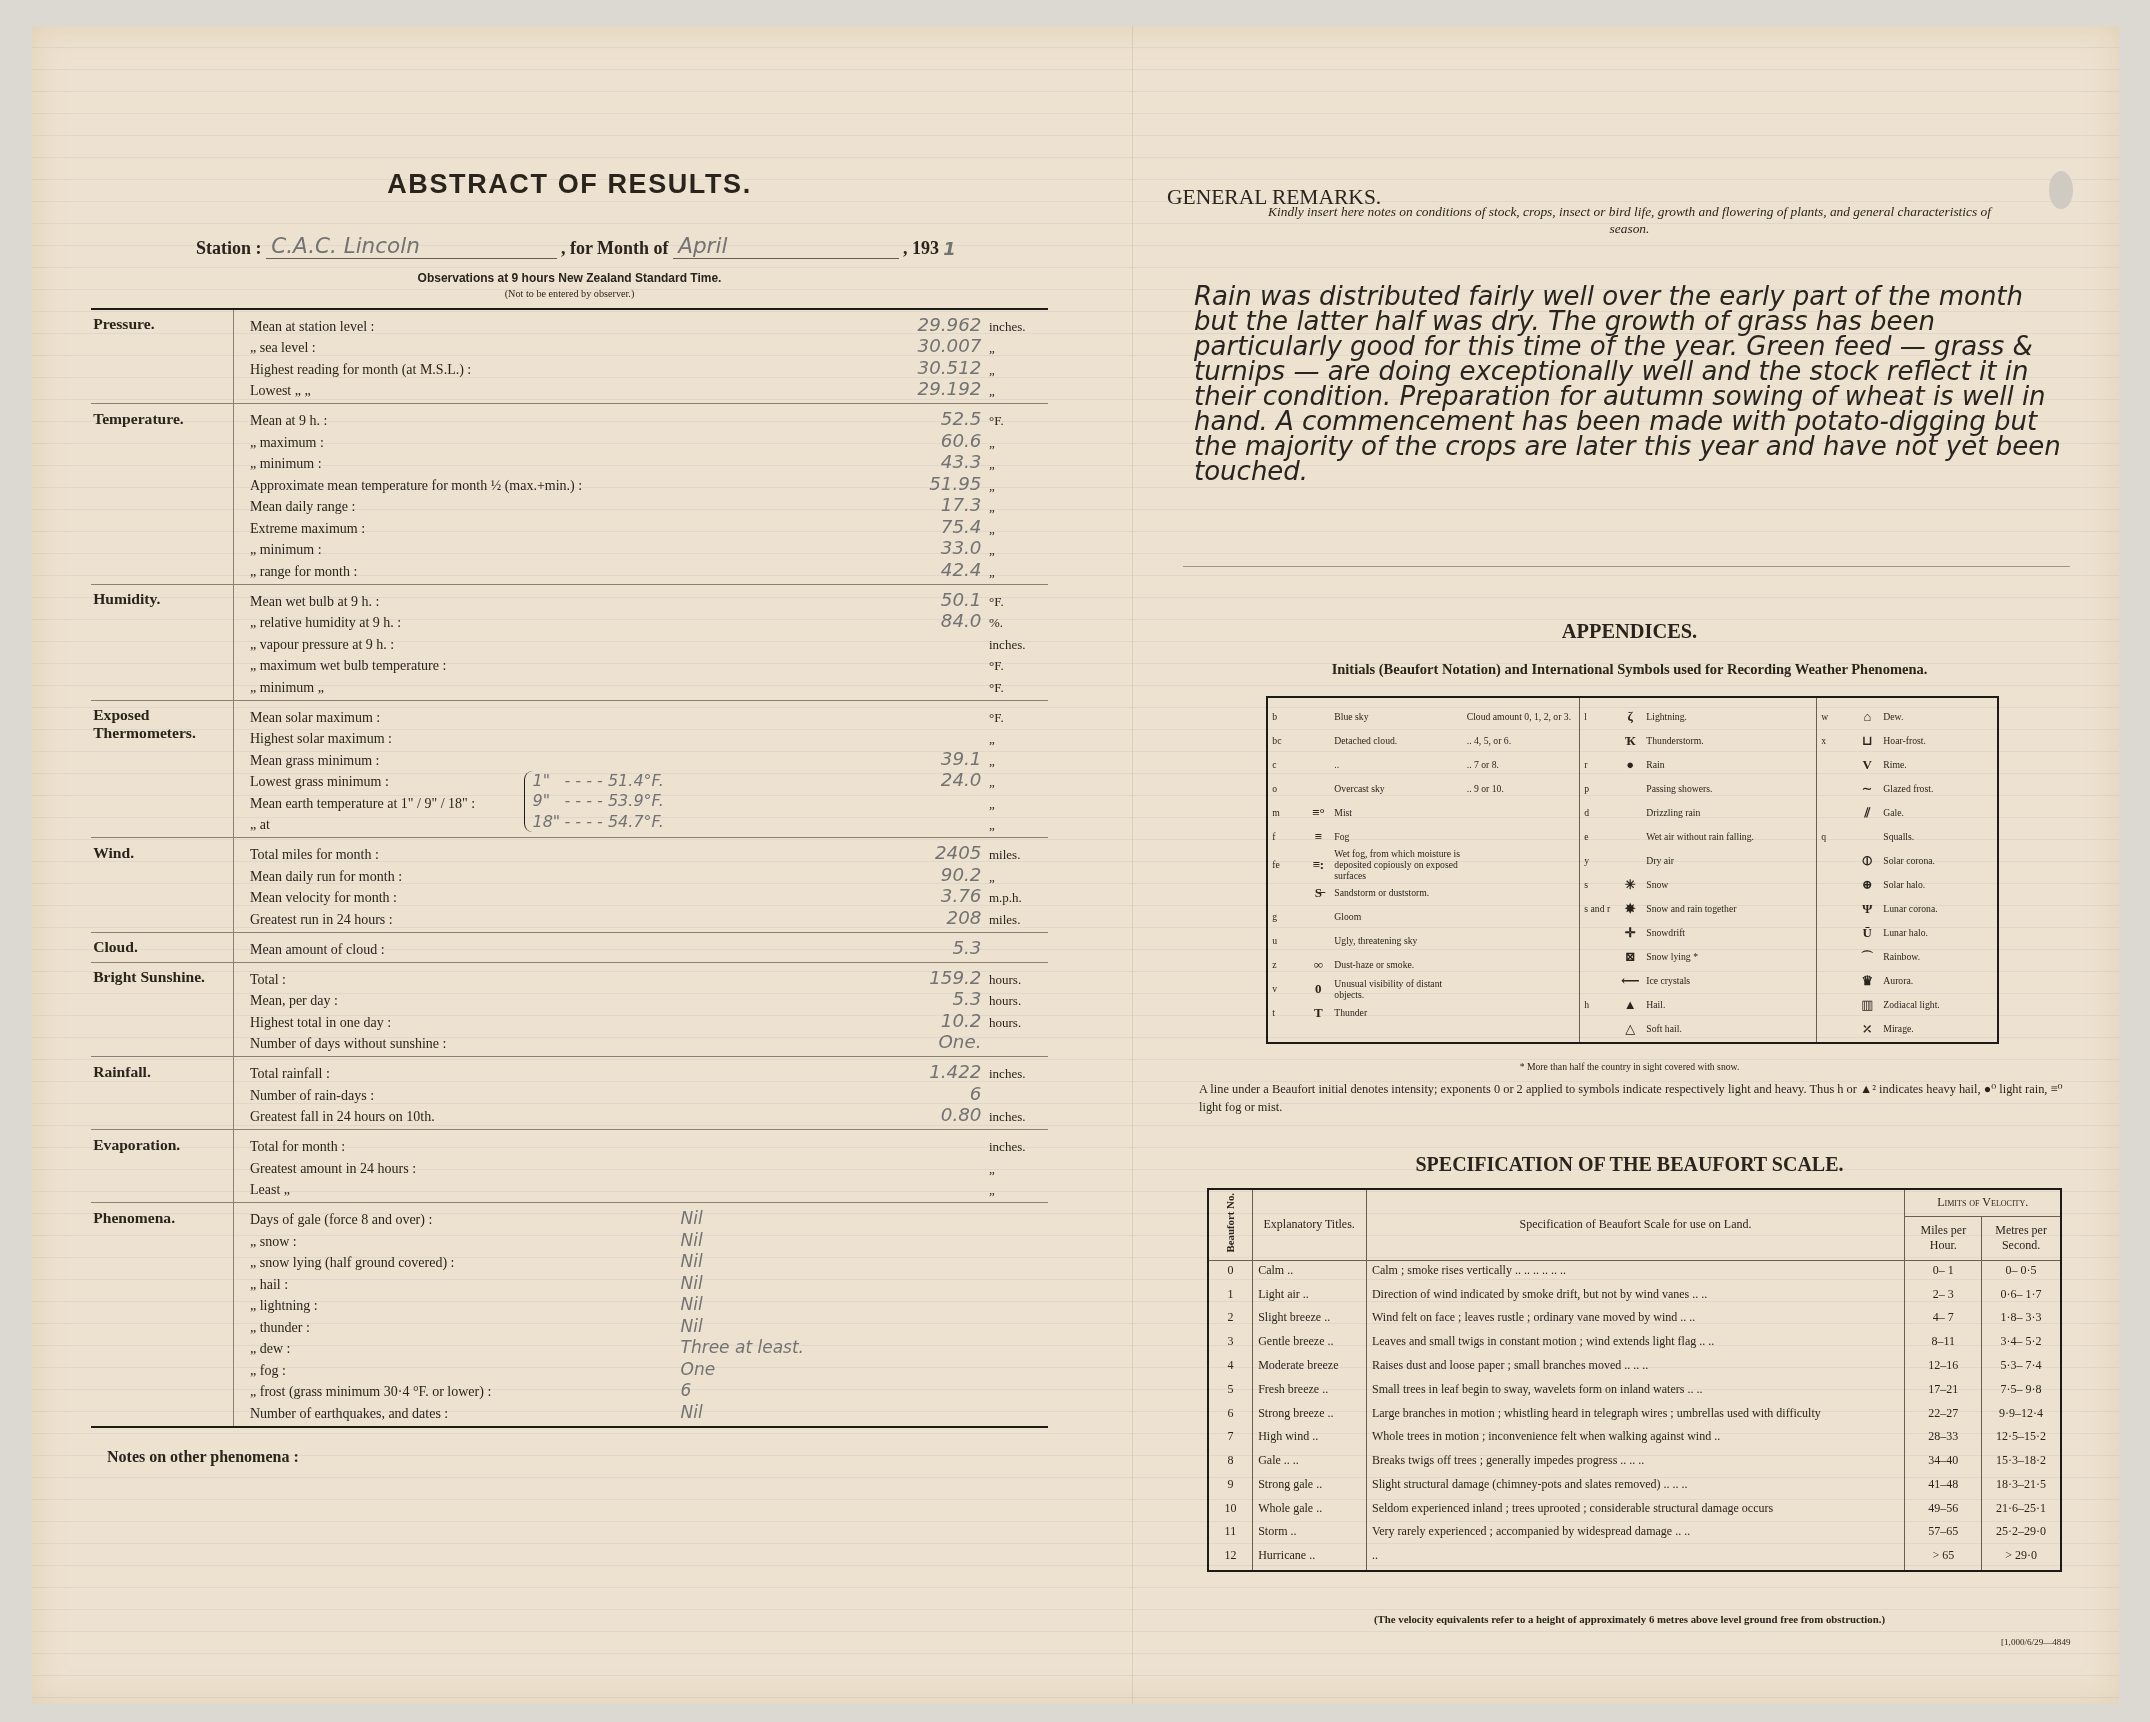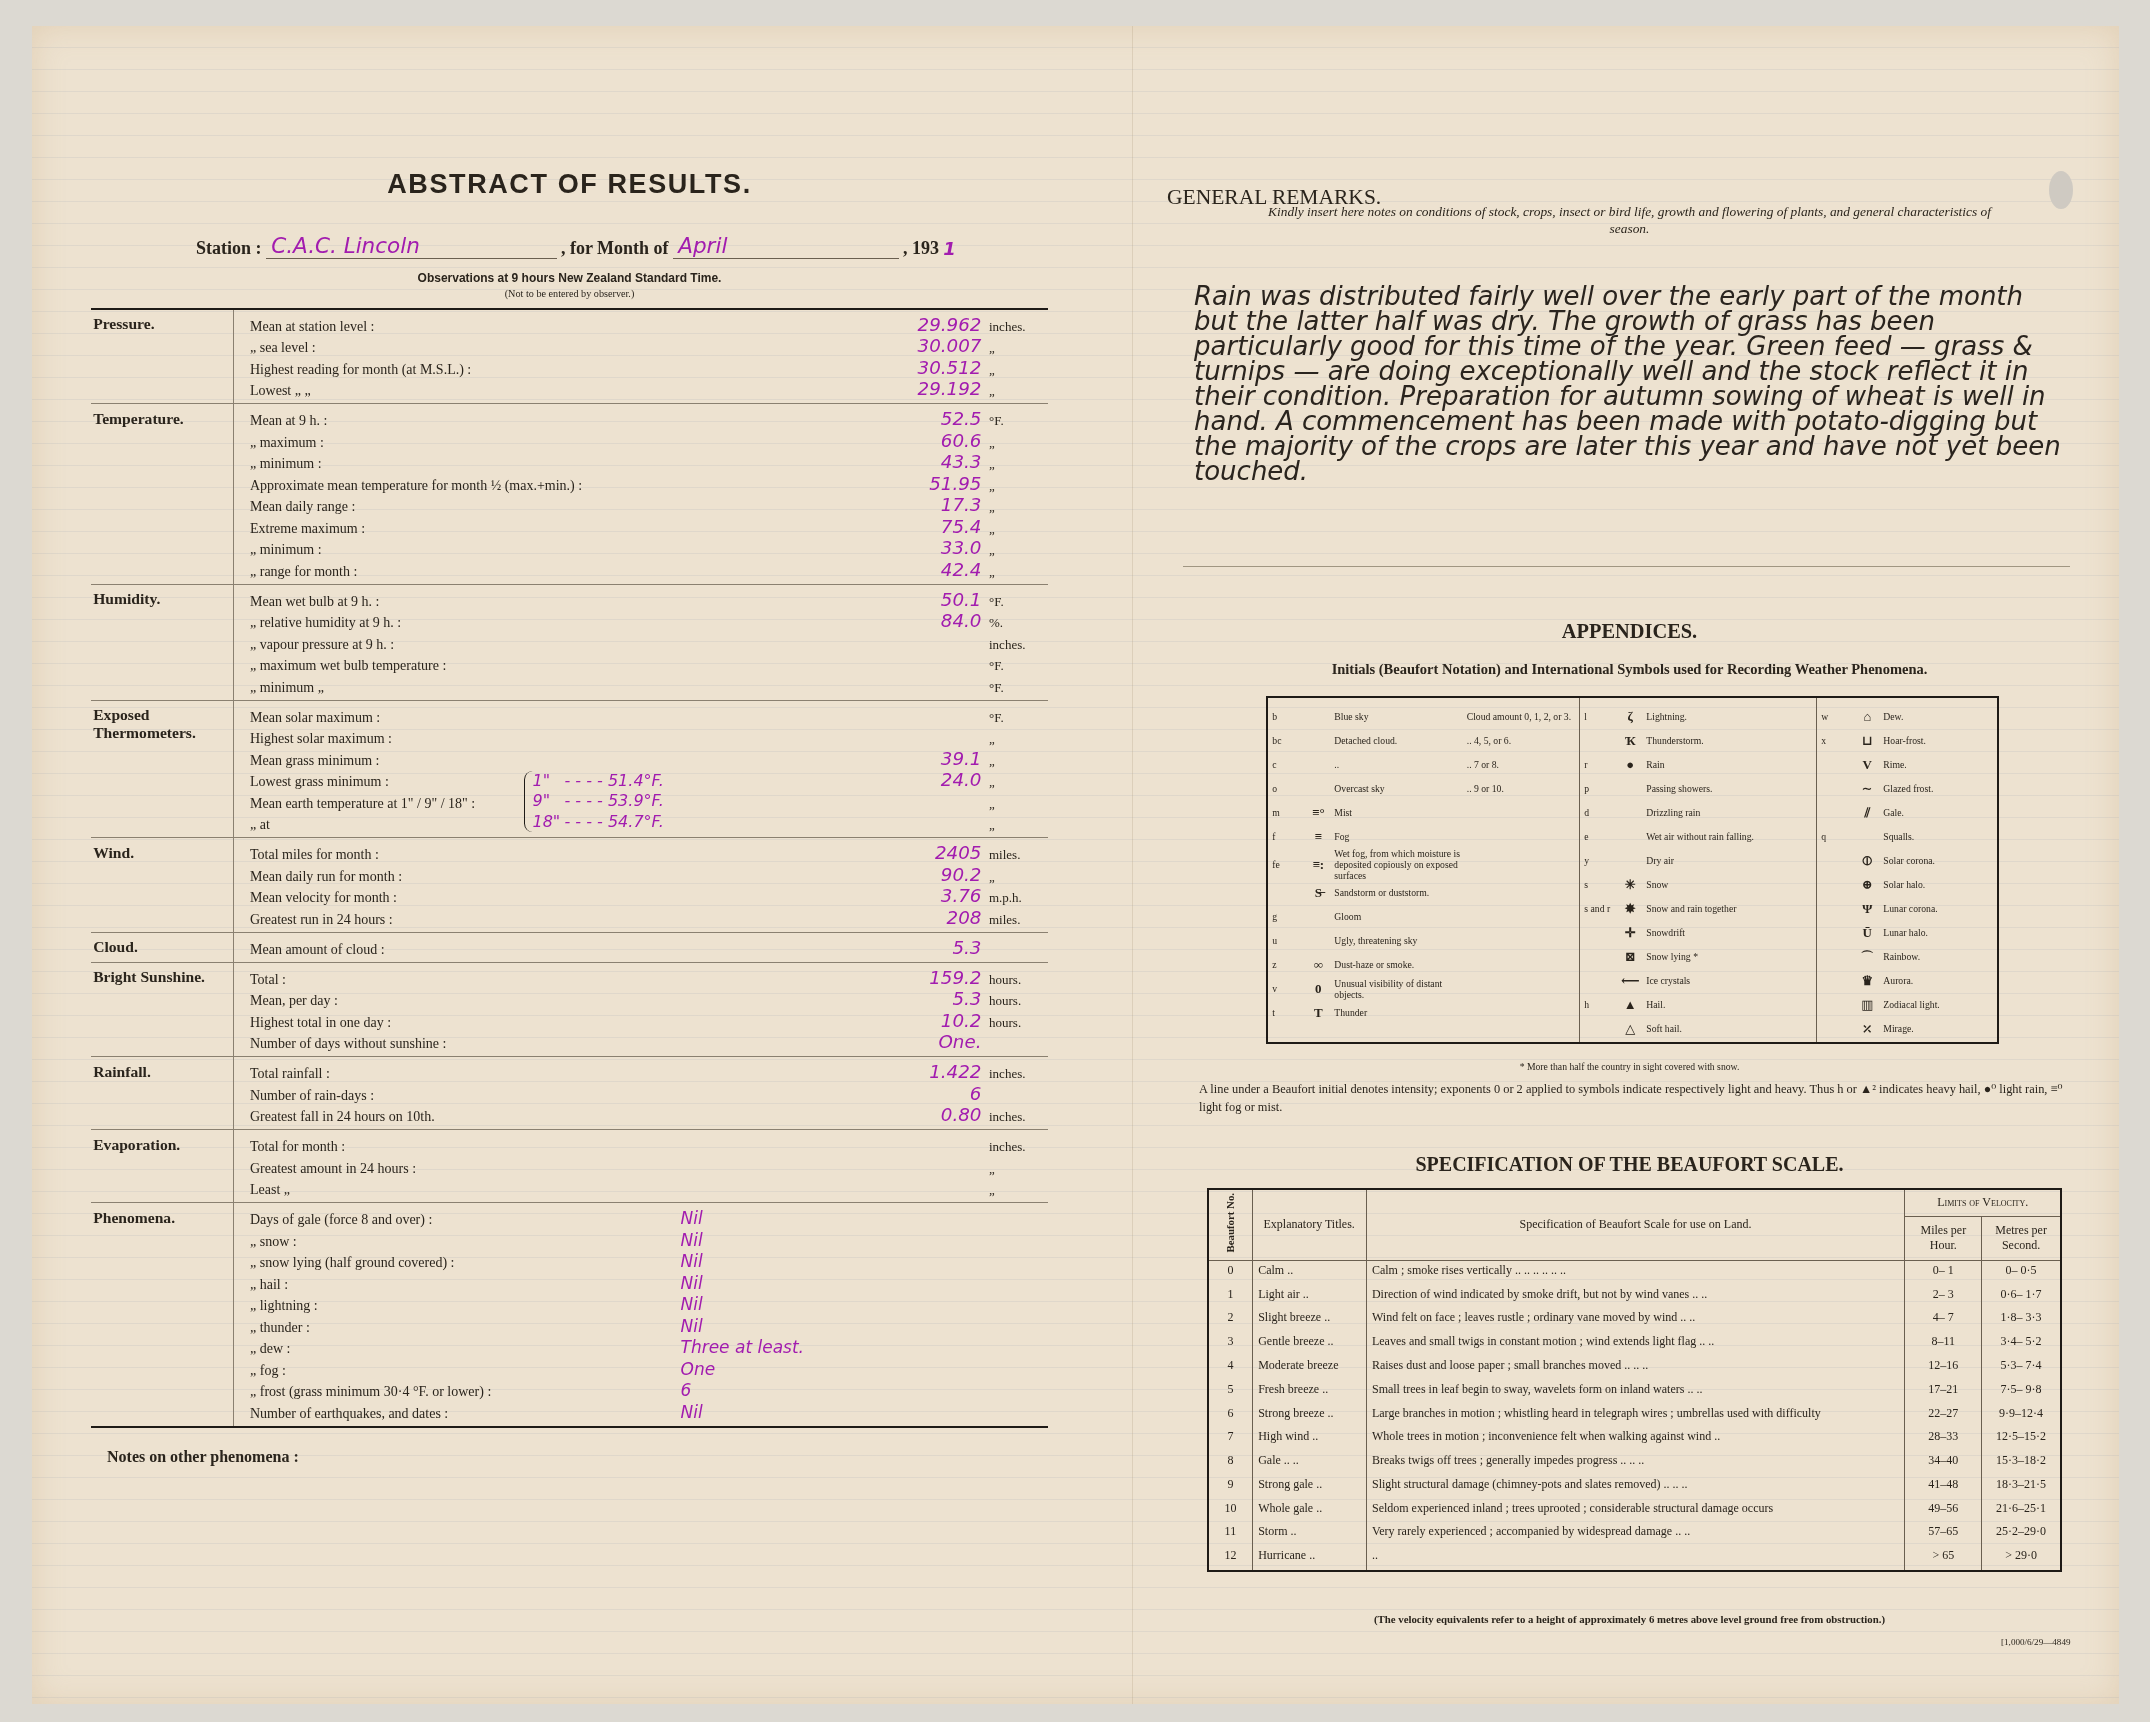--- a/index.html
+++ b/index.html
@@ -3,21 +3,21 @@
 <meta charset="utf-8">
 <style>
   html,body{margin:0;padding:0;}
   body{width:2151px;height:1723px;background:#dcd9d2;position:relative;overflow:hidden;
        font-family:"Liberation Serif","DejaVu Serif",serif;color:#2a241c;}
   .sheet{position:absolute;left:32px;top:26px;width:2087px;height:1678px;background:#ede2d0;
          box-shadow:inset 0 0 32px rgba(190,150,100,.25);}
   .fold{position:absolute;left:1100px;top:0;width:1.1px;height:100%;background:rgba(170,150,120,.25);}
   .ruled{position:absolute;left:0;right:0;top:0;bottom:0;
          background-image:repeating-linear-gradient(to bottom, transparent 0, transparent 21px, rgba(150,160,175,.16) 21px, rgba(150,160,175,.16) 22px);}
-  .hand{font-family:"DejaVu Sans",sans-serif;font-style:italic;color:#a21caf;}
+  .hand{font-family:"DejaVu Sans",sans-serif;font-style:italic;color:#737373;}
   
   .left{position:absolute;left:59px;top:0;width:957px;}
   .title{position:absolute;left:0;width:100%;top:143px;text-align:center;font-family:"Liberation Sans",sans-serif;
          font-weight:bold;font-size:27px;letter-spacing:1.6px;}
   .station{position:absolute;left:105px;top:207px;font-size:18px;font-weight:bold;display:flex;align-items:flex-end;gap:4.3px;}
   .station .fill{display:inline-block;border-bottom:1.1px solid #6a5f50;padding:0 5.4px;font-size:21.5px;font-weight:normal;}
   .obs{position:absolute;left:0;width:100%;top:245px;text-align:center;font-size:12px;font-weight:bold;font-family:"Liberation Sans",sans-serif;}
   .obs2{position:absolute;left:0;width:100%;top:262px;text-align:center;font-size:10.2px;}
   .table{position:absolute;left:0;top:282px;width:957px;border-top:2.7px solid #1e1a16;}
   .sect{display:flex;border-bottom:1.1px solid #8a8070;}

